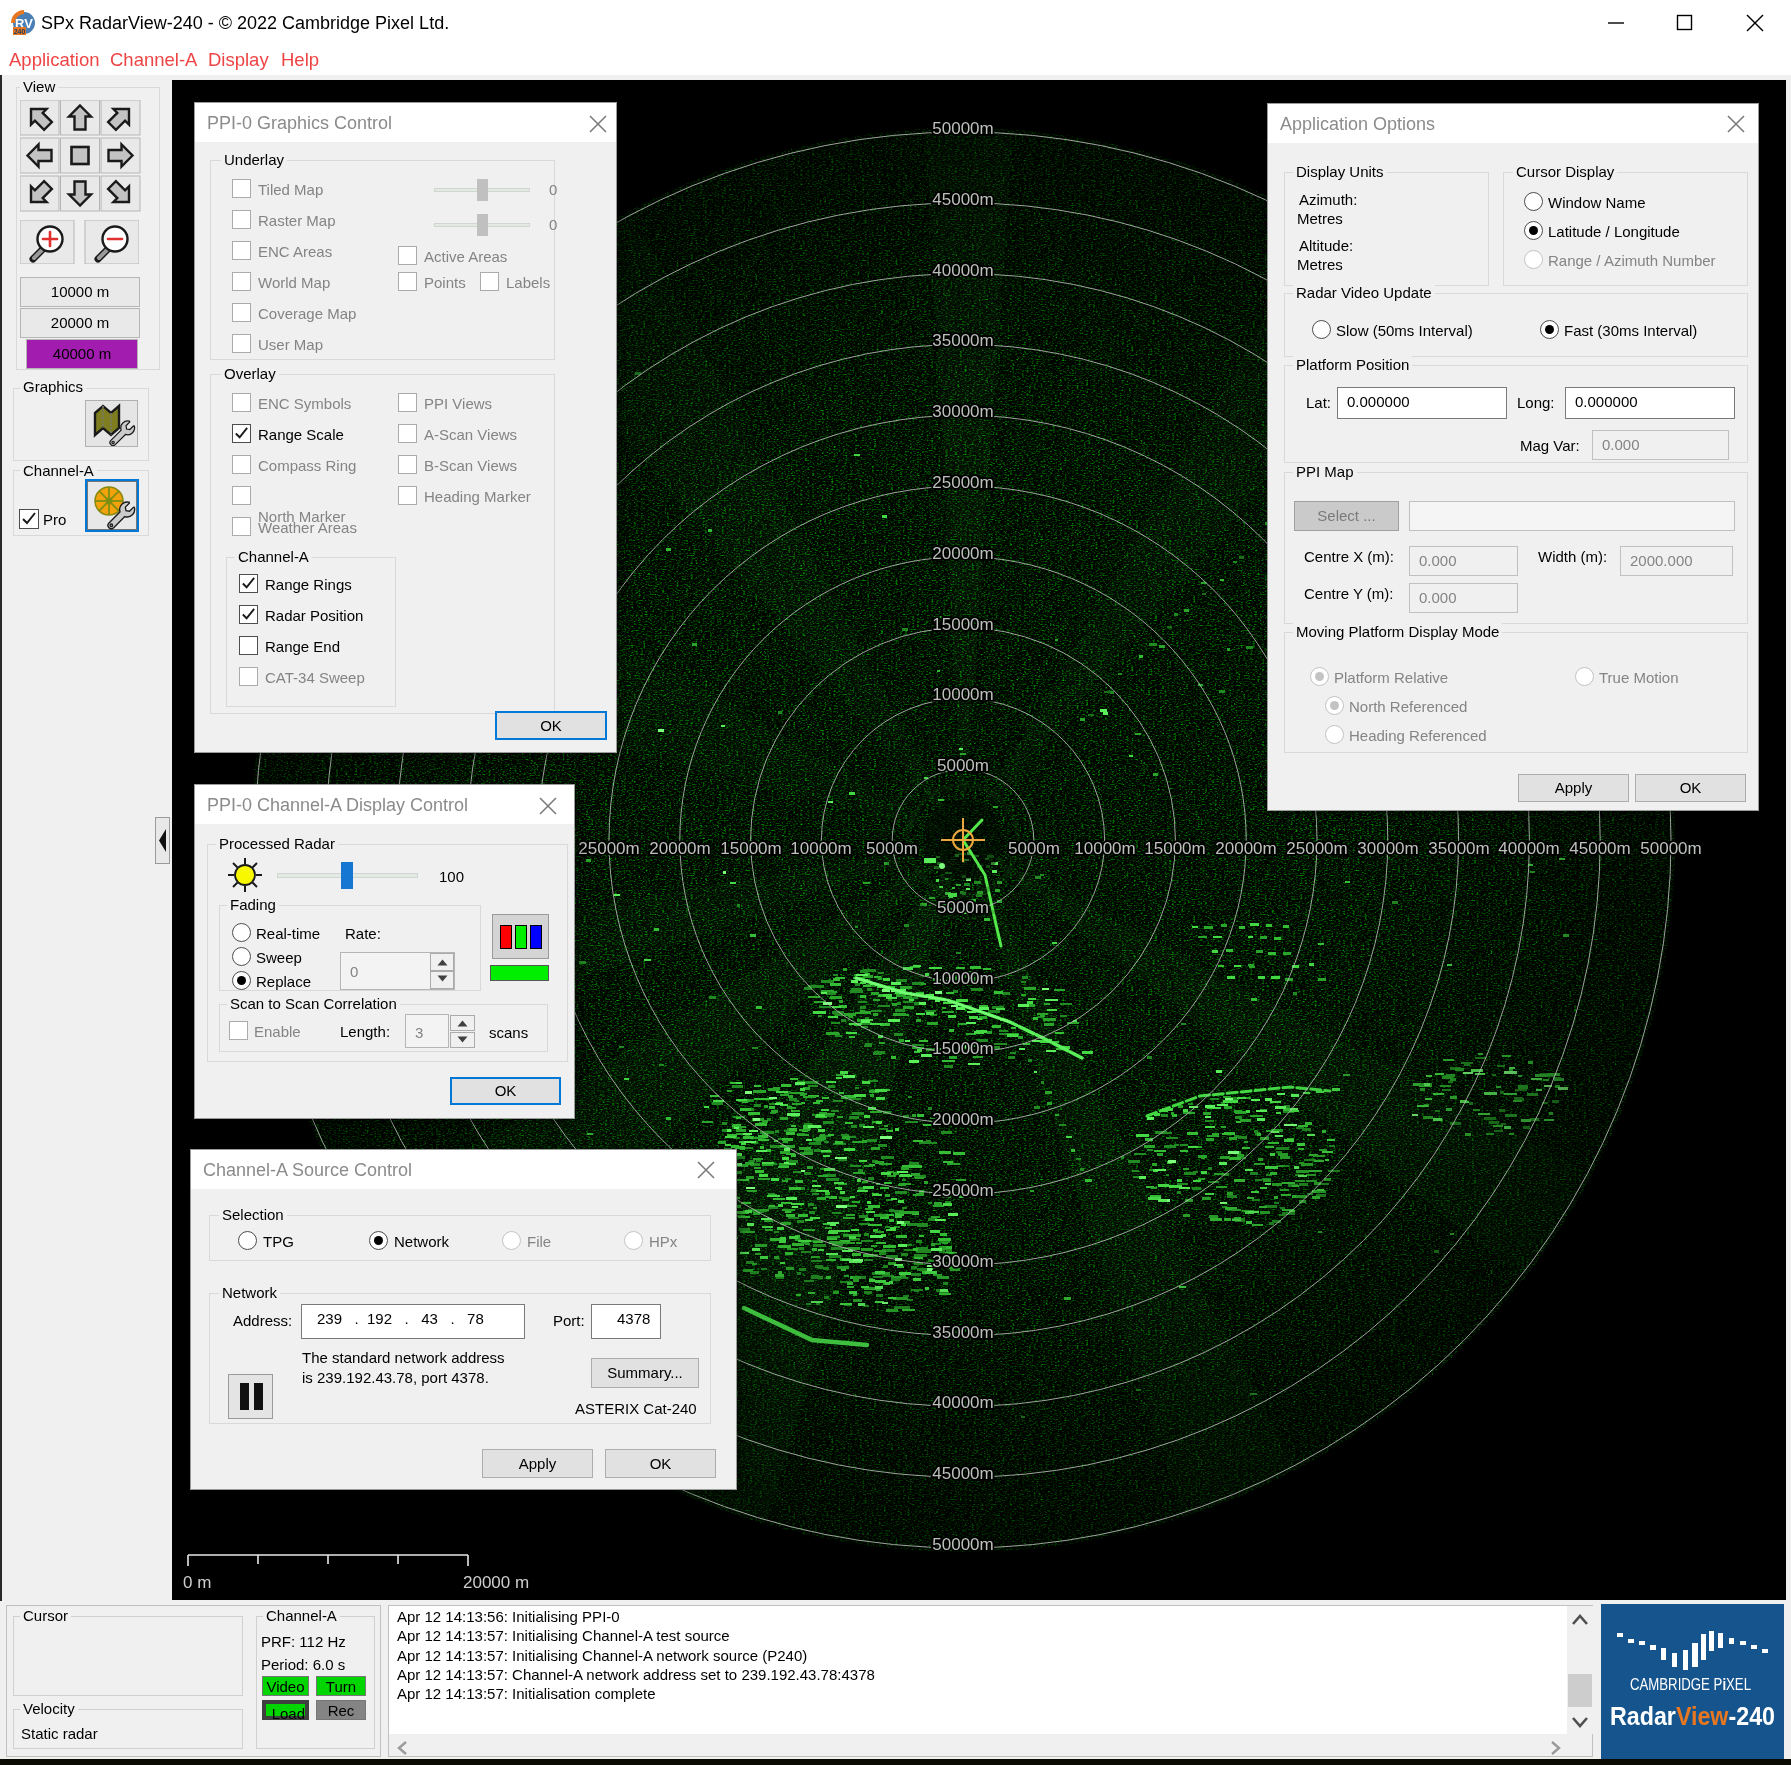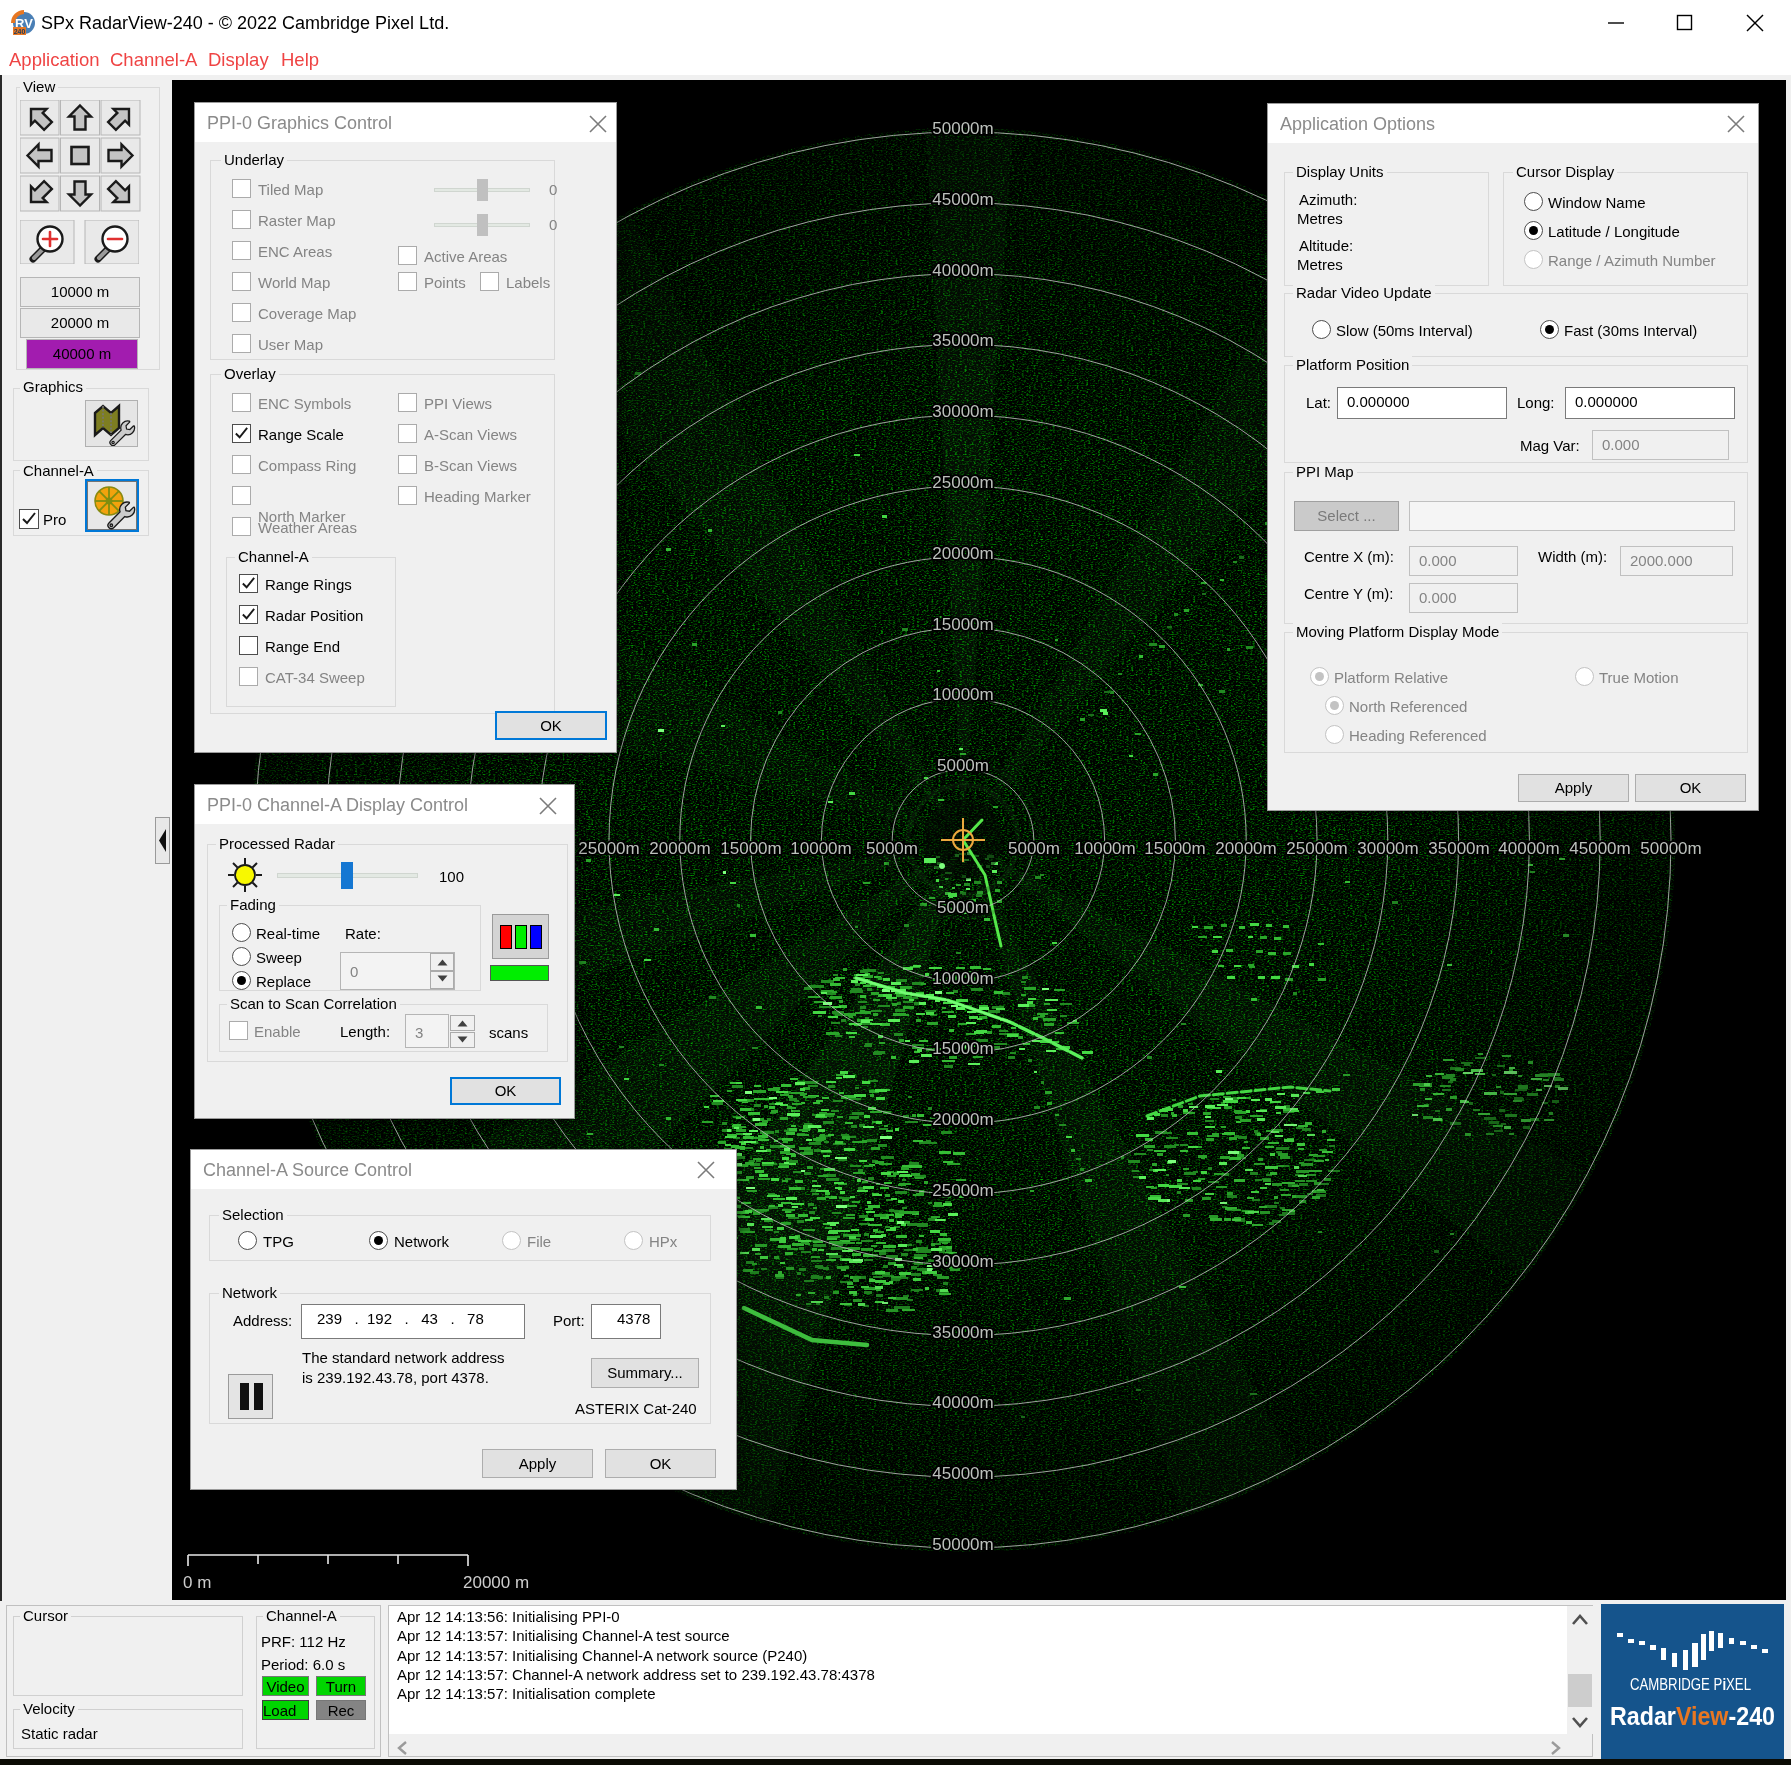--- a/index.html
+++ b/index.html
@@ -293,21 +293,21 @@
   <div class="grouplab" style="left:20px;top:6px">Cursor</div>
   <div class="groupbox" style="left:13px;top:108px;width:230px;height:40px;border-color:#d0d0d0"></div>
   <div class="grouplab" style="left:20px;top:99px">Velocity</div>
   <div class="lab" style="left:21px;top:124px">Static radar</div>
   <div class="groupbox" style="left:256px;top:15px;width:119px;height:133px;border-color:#d0d0d0"></div>
   <div class="grouplab" style="left:263px;top:6px">Channel-A</div>
   <div class="lab" style="left:261px;top:32px">PRF: 112 Hz</div>
   <div class="lab" style="left:261px;top:55px">Period: 6.0 s</div>
   <div class="abs" style="left:262px;top:75px;width:47px;height:20px;background:#00d500;border:1px solid #777;font-size:15px;text-align:center;line-height:19px">Video</div>
   <div class="abs" style="left:316px;top:75px;width:50px;height:20px;background:#00d500;border:1px solid #777;font-size:15px;text-align:center;line-height:19px">Turn</div>
-  <div class="abs" style="left:262px;top:99px;width:47px;height:20px;background:#00d500;border:1px solid #404040;font-size:15px;text-align:left;line-height:19px">Load</div>
+  <div class="abs" style="left:262px;top:99px;width:47px;height:20px;background:#00d500;border:4px solid #404040;font-size:15px;text-align:right;line-height:19px">Load</div>
   <div class="abs" style="left:316px;top:99px;width:50px;height:20px;background:#848484;border:1px solid #777;font-size:15px;text-align:center;line-height:19px">Rec</div>
 
   <div class="abs" style="left:388px;top:4px;width:1205px;height:152px;background:#f0f0f0;border:1px solid #c0c0c0"></div>
   <div class="abs" style="left:389px;top:5px;width:1178px;height:128px;background:#fff;overflow:hidden;font-size:15px;line-height:19.3px;padding:1px 0 0 8px;white-space:nowrap">
 Apr 12 14:13:56: Initialising PPI-0<br>
 Apr 12 14:13:57: Initialising Channel-A test source<br>
 Apr 12 14:13:57: Initialising Channel-A network source (P240)<br>
 Apr 12 14:13:57: Channel-A network address set to 239.192.43.78:4378<br>
 Apr 12 14:13:57: Initialisation complete
   </div>

